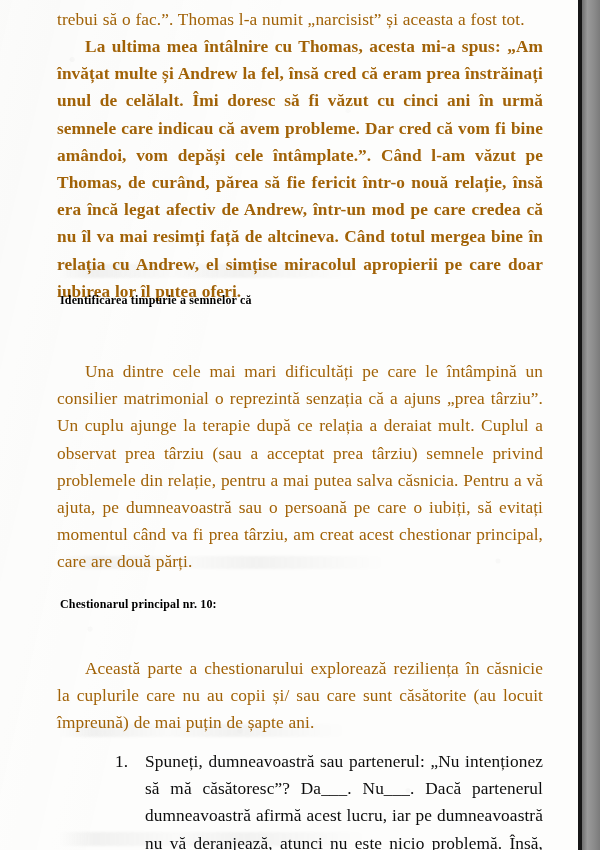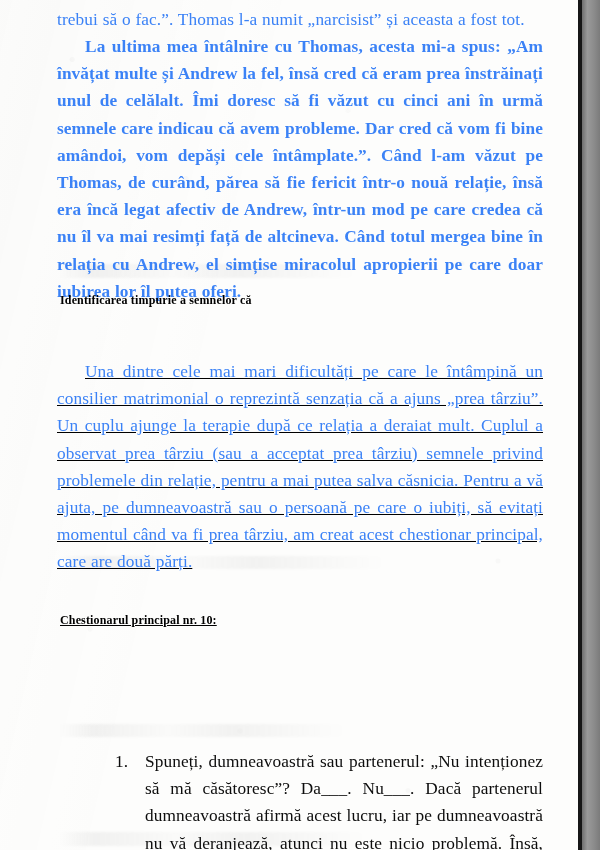--- a/index.html
+++ b/index.html
@@ -88,21 +88,21 @@
     left: 57px;
     top: 0;
     width: 486px;
     height: 850px;
   }
 
   .para {
     margin: 0;
     font-size: 17.3px;
     line-height: 27.2px;
-    color: #3b82f6;
+    color: #a16207;
     text-align: justify;
     text-indent: 28px;
     letter-spacing: .1px;
     word-spacing: .3px;
   }
 
   .para.no-indent { text-indent: 0; }
 
   .heading {
     margin: 0;
@@ -111,22 +111,22 @@
     font-weight: bold;
     color: #000000;
     text-align: left;
     letter-spacing: .15px;
   }
 
   
   #block-para-1    { position: absolute; top: 6px;   left: 0; width: 486px; }
   #block-para-2    { position: absolute; top: 33px;  left: 0; width: 486px; font-weight: bold; }
   #block-heading-1 { position: absolute; top: 288px; left: 3px; width: 486px; }
-  #block-para-3    { position: absolute; top: 358px; left: 0; width: 486px; text-decoration: underline; }
-  #block-heading-2 { position: absolute; top: 608px; left: 3px; width: 486px; text-decoration: underline; }
+  #block-para-3    { position: absolute; top: 358px; left: 0; width: 486px; }
+  #block-heading-2 { position: absolute; top: 592px; left: 3px; width: 486px; }
   #block-para-4    { position: absolute; top: 655px; left: 0; width: 486px; }
   #block-list      { position: absolute; top: 748px; left: 0; width: 486px; }
 
   
   .list-item {
     display: flex;
     align-items: flex-start;
     gap: 0;
   }
   .list-marker {
@@ -175,20 +175,23 @@
     </div>
 
     <div id="block-para-3">
       <p class="para">Una dintre cele mai mari dificultăți pe care le întâmpină un consilier matrimonial o reprezintă senzația că a ajuns „prea târziu”. Un cuplu ajunge la terapie după ce relația a deraiat mult. Cuplul a observat prea târziu (sau a acceptat prea târziu) semnele privind problemele din relație, pentru a mai putea salva căsnicia. Pentru a vă ajuta, pe dumneavoastră sau o persoană pe care o iubiți, să evitați momentul când va fi prea târziu, am creat acest chestionar principal, care are două părți.</p>
     </div>
 
     <div id="block-heading-2">
       <div class="heading">Chestionarul principal nr. 10:</div>
     </div>
 
+    <div id="block-para-4">
+      <p class="para">Această parte a chestionarului explorează reziliența în căsnicie la cuplurile care nu au copii și/ sau care sunt căsătorite (au locuit împreună) de mai puțin de șapte ani.</p>
+    </div>
 
     <div id="block-list">
       <div class="list-item">
         <div class="list-marker">1.</div>
         <div class="list-body">Spuneți, dumneavoastră sau partenerul: „Nu intenționez să mă căsătoresc”? Da___. Nu___. Dacă partenerul dumneavoastră afirmă acest lucru, iar pe dumneavoastră nu vă deranjează, atunci nu este nicio problemă. Însă, dacă o</div>
       </div>
     </div>
 
   </div>
 

